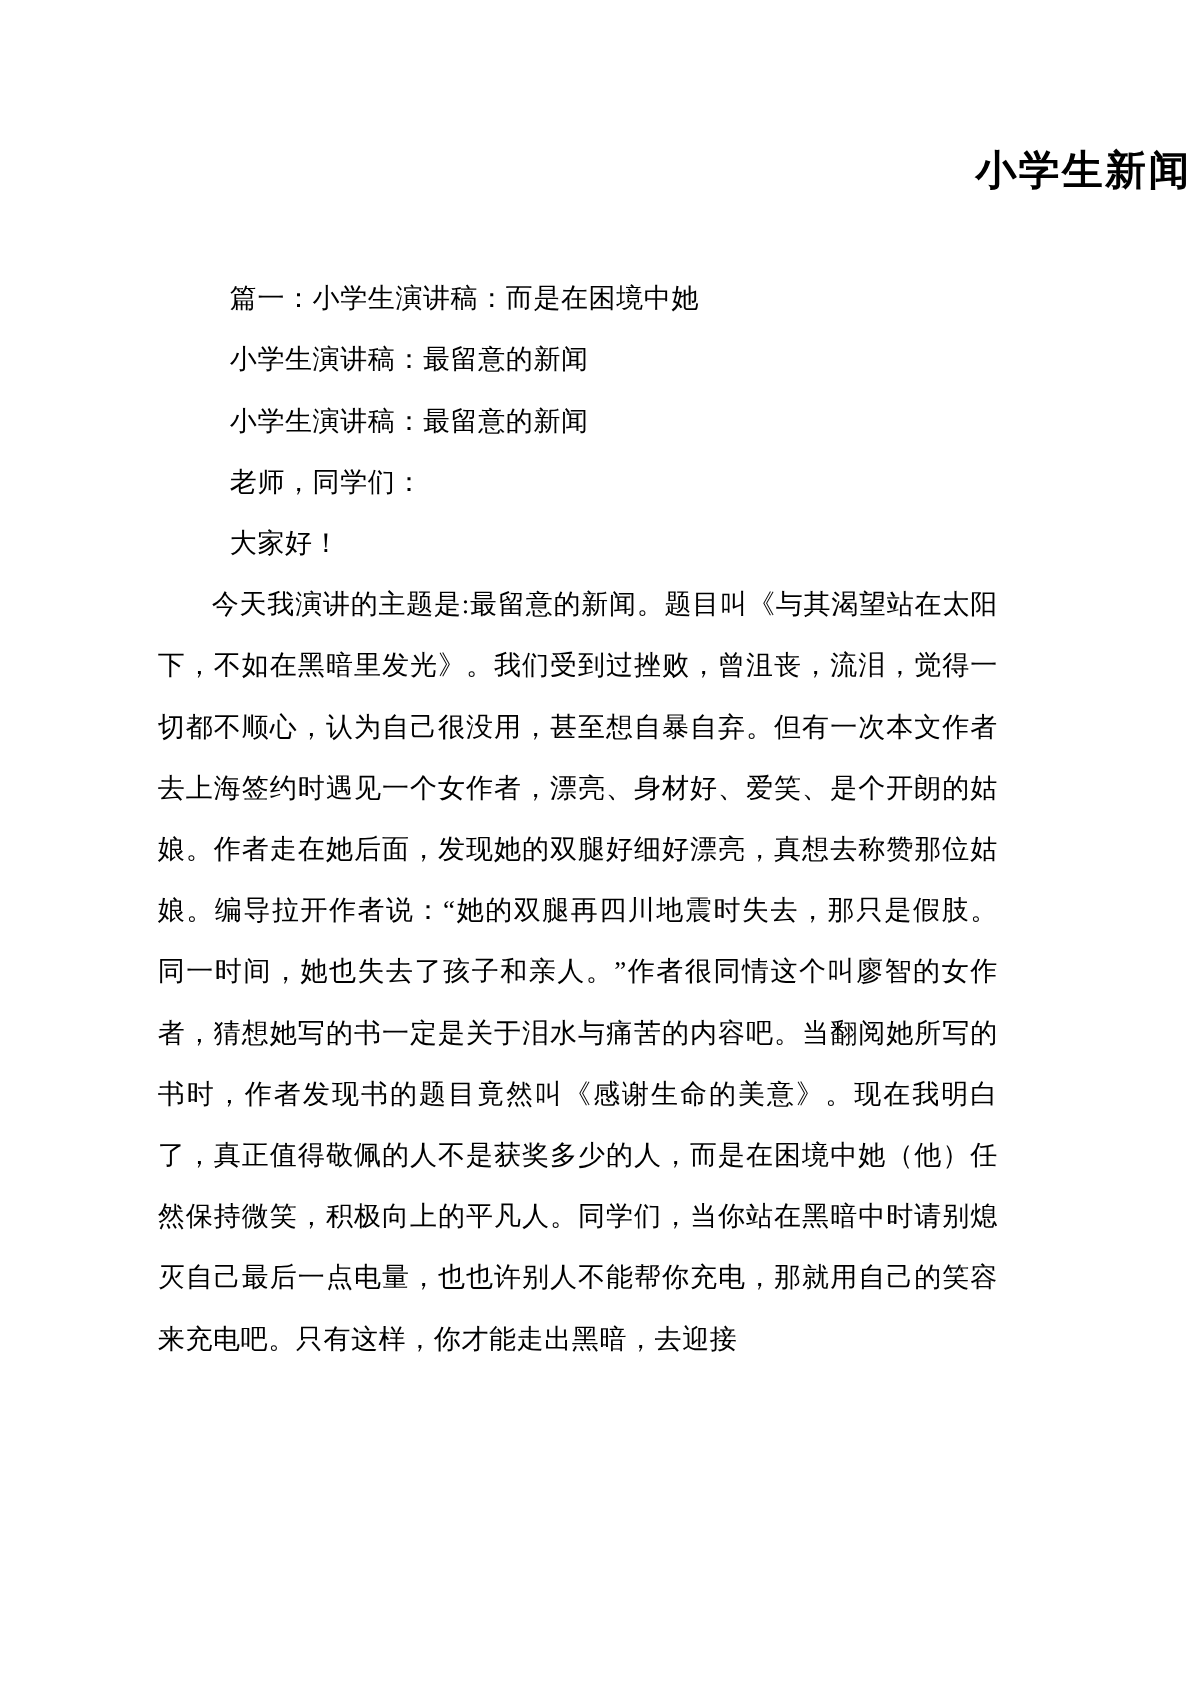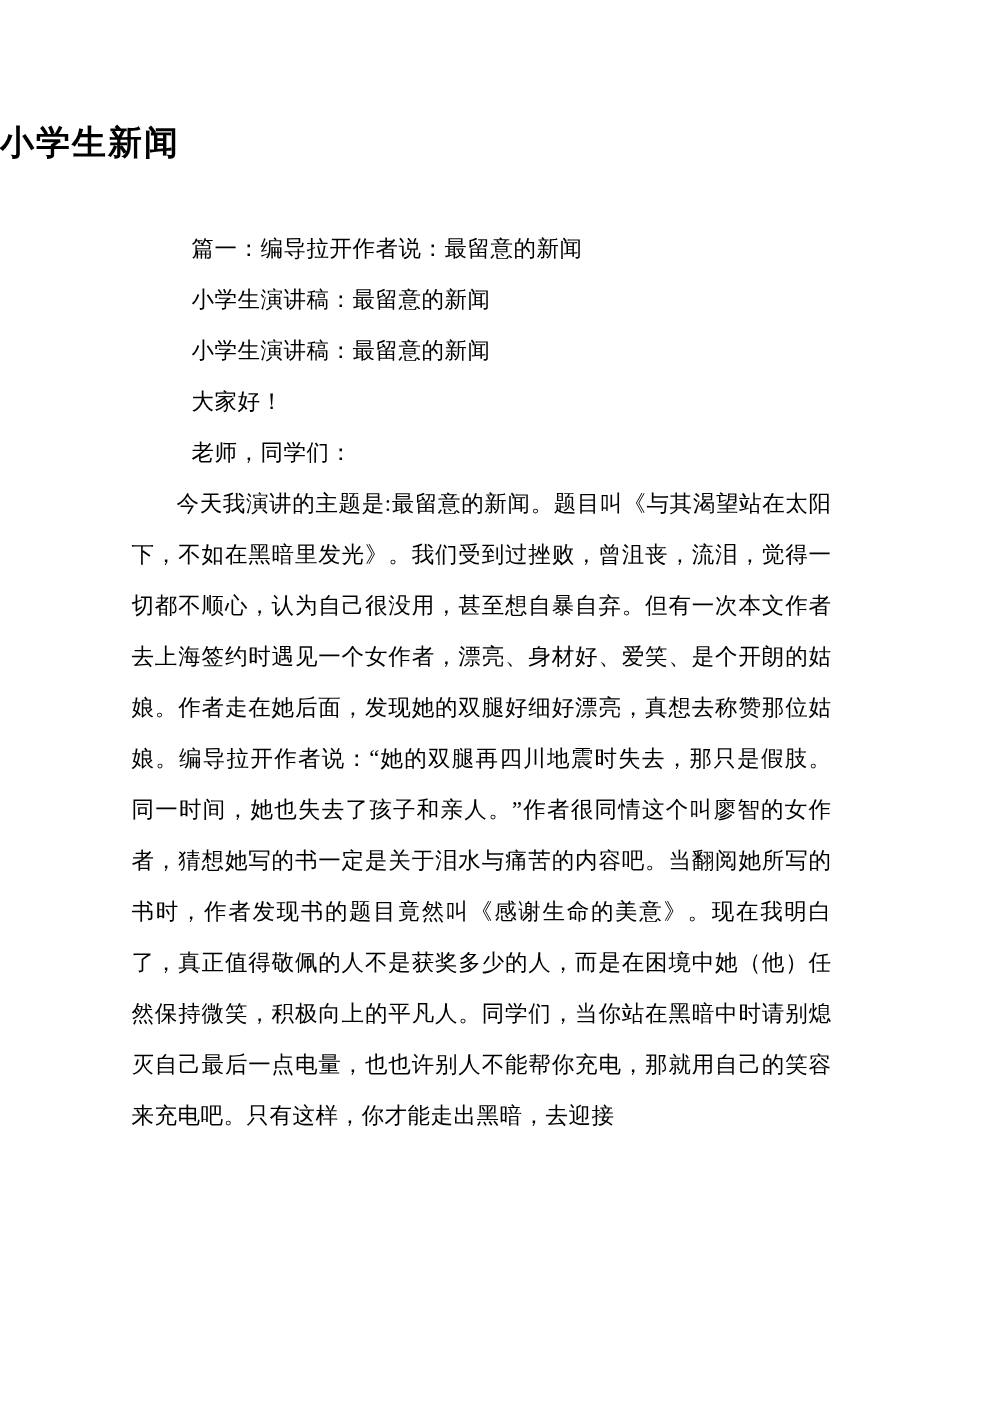--- a/index.html
+++ b/index.html
@@ -16,21 +16,21 @@
   }
   .page {
     width: 993px;
     height: 1404px;
     box-sizing: border-box;
     padding: 0;
     position: relative;
     background: #ffffff;
   }
   .doc-title {
-    text-align: left;
+    text-align: right;
     font-size: 34px;
     font-weight: bold;
     letter-spacing: 2px;
     margin: 0;
     padding-top: 122px;
     line-height: 1.2;
     color: #000;
   }
   .content {
     margin: 0 auto;
@@ -55,20 +55,20 @@
     margin-left: -15px;
     font-family: Liberation Serif, serif;
   }
 </style>
 </head>
 <body>
 
 <div class="page">
   <h1 class="doc-title">小学生新闻</h1>
   <div class="content">
-    <p class="para indent">篇一：编导拉开作者说：最留意的新闻</p>
+    <p class="para indent">篇一：小学生演讲稿：而是在困境中她</p>
     <p class="para indent">小学生演讲稿：最留意的新闻</p>
     <p class="para indent">小学生演讲稿：最留意的新闻</p>
+    <p class="para indent">老师，同学们：</p>
     <p class="para indent">大家好！</p>
-    <p class="para indent">老师，同学们：</p>
     <p class="para body indent">今天我演讲的主题是:最留意的新闻。题目叫《与其渴望站在太阳下，不如在黑暗里发光》。我们受到过挫败，曾沮丧，流泪，觉得一切都不顺心，认为自己很没用，甚至想自暴自弃。但有一次本文作者去上海签约时遇见一个女作者，漂亮、身材好、爱笑、是个开朗的姑娘。作者走在她后面，发现她的双腿好细好漂亮，真想去称赞那位姑娘。编导拉开作者说：“她的双腿再四川地震时失去，那只是假肢。同一时间，她也失去了孩子和亲人。”作者很同情这个叫廖智的女作者，猜想她写的书一定是关于泪水与痛苦的内容吧。当翻阅她所写的书时，作者发现书的题目竟然叫《感谢生命的美意》。现在我明白了，真正值得敬佩的人不是获奖多少的人，而是在困境中她（他）任然保持微笑，积极向上的平凡人。同学们，当你站在黑暗中时请别熄灭自己最后一点电量，也也许别人不能帮你充电，那就用自己的笑容来充电吧。只有这样，你才能走出黑暗，去迎接</p>
   </div>
 </div>
 
 </body></html>

